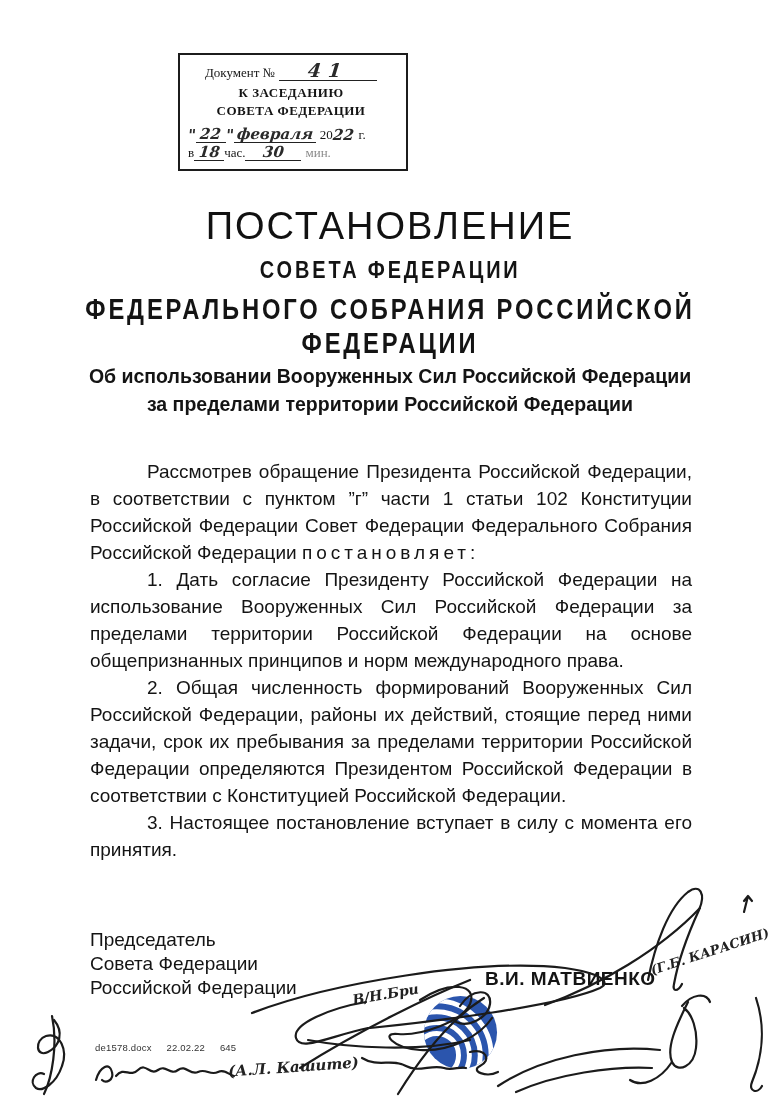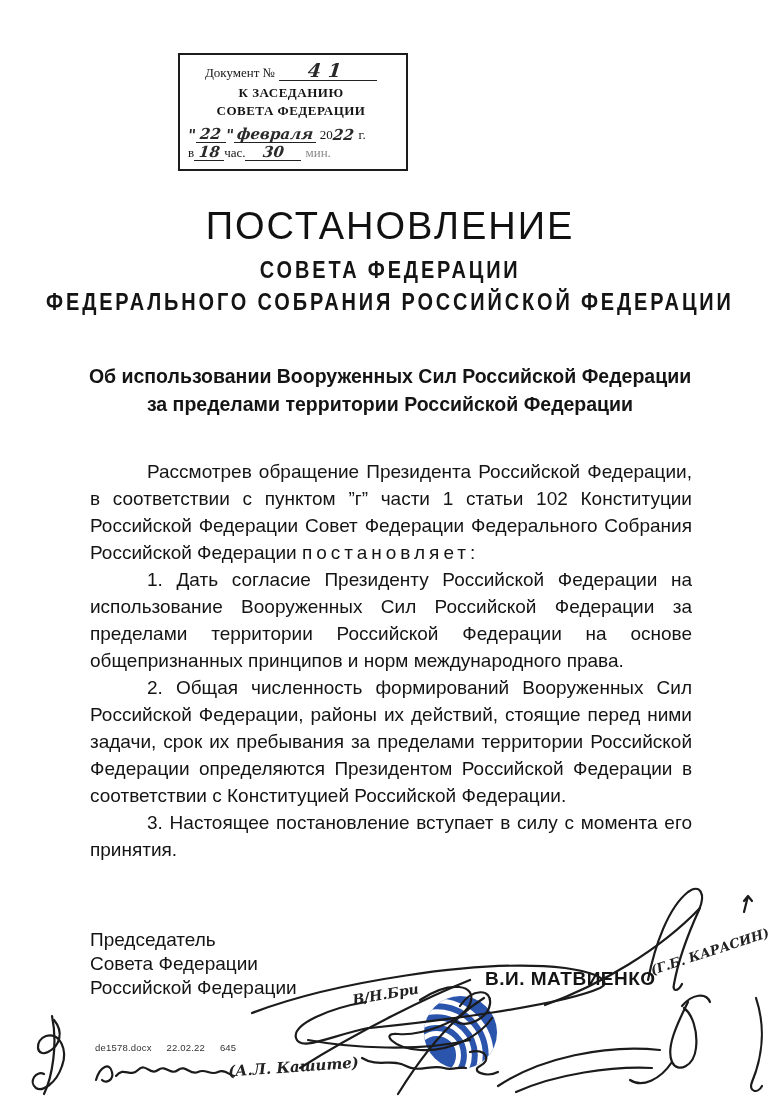--- a/index.html
+++ b/index.html
@@ -24,21 +24,21 @@
   .stamp-date{display:flex;align-items:flex-end;font-size:13px;margin-top:7px;white-space:nowrap;}
   .stamp-time{display:flex;align-items:flex-end;font-size:13px;margin-top:2px;white-space:nowrap;}
   .hand-sm{font-size:15px;line-height:1;}
   .faint{color:#8a8a8a;}
 
   
   .doc-title{position:absolute;left:0;top:203px;width:100%;text-align:center;}
   .doc-title h1{margin:0;font-size:38px;font-weight:normal;letter-spacing:2px;line-height:46px;color:#111;}
   .cond{display:inline-block;font-weight:bold;letter-spacing:3px;transform:scale(.95,1.18);transform-origin:center;}
   .sub1{font-size:21px;margin-top:9px;}
-  .sub2{font-size:21px;margin-top:8px;}
+  .sub2{font-size:25px;margin-top:15px;}
 
   .subject{position:absolute;left:40px;top:362px;width:700px;text-align:center;
     font-size:19.5px;font-weight:bold;line-height:28px;}
 
   
   .body-text{position:absolute;left:90px;top:458px;width:602px;
     font-size:19px;line-height:27px;text-align:justify;}
   .body-text p{margin:0;text-indent:57px;}
   .spaced{letter-spacing:4px;}
 

